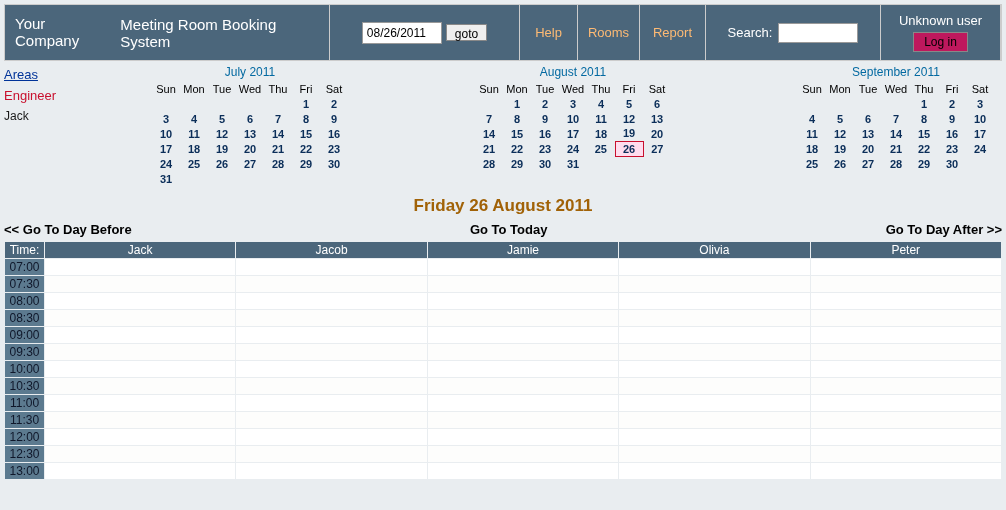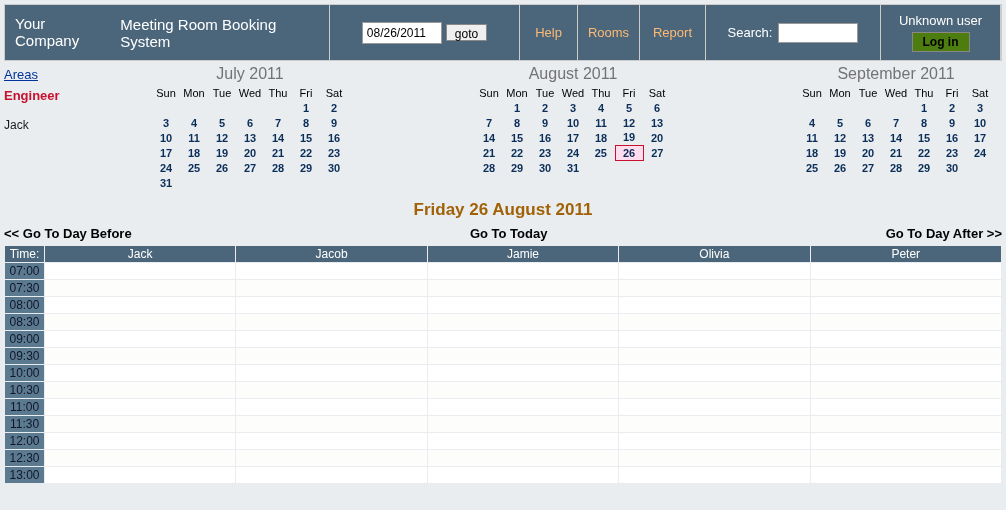--- a/index.html
+++ b/index.html
@@ -44,47 +44,47 @@
     cursor: pointer;
   }
   .nav-cell { width: 58px; }
   .nav-cell a, .brand a { color: #fdba74; text-decoration: none; font-size: 13px; }
   .search-cell { width: 175px; }
   .search-cell label { margin-right: 6px; font-size: 13px; }
   .search-cell input { width: 80px; height: 20px; background:#fff; border:1px solid #999; }
   .login-cell { flex: 1; border-right: none; flex-direction: column; }
   .login-cell .user { font-size: 13px; margin-bottom: 4px; }
   .login-cell button {
-    font-size: 12px; background:#4d7c0f; border:1px solid #888; padding:2px 10px; cursor:pointer;font-weight:bold;
+    font-size: 12px; background:#be185d; border:1px solid #888; padding:2px 10px; cursor:pointer;
   }
 
   .midrow {
     display: flex;
     margin: 4px 4px 0 4px;
   }
   .areas {
     width: 140px;
     padding: 2px 0 0 0;
   }
   .areas .hdr { color:#003399; text-decoration: underline; font-size: 13px; display:block; margin-bottom:6px; padding-left:0; }
-  .areas .area-sel { color: #c8102e; font-weight: bold; font-size: 13px; display:block; margin-bottom:15px; }
+  .areas .area-sel { color: #c8102e; font-weight: normal; font-size: 13px; display:block; margin-bottom:6px; }
   .areas .room { color: #1a1a1a; font-size: 12px; display:block; }
 
   .calwrap {
     flex: 1;
     display: flex;
     justify-content: space-between;
   }
   .minical {
     font-size: 11px;
     color: #1a1a4d;
     text-align: center;
     padding: 0 8px;
   }
-  .minical .title { font-size: 16px; color:#737373; margin-bottom: 2px; }
+  .minical .title { font-size: 12px; color:#0369a1; margin-bottom: 2px; }
   .minical table { border-collapse: collapse; }
   .minical th, .minical td {
     width: 28px; height: 15px;
     font-size: 11px; text-align: center;
   }
   .minical th { color:#000; font-weight: normal; }
   .minical td a { color:#0b2e59; text-decoration: none; font-weight: bold; }
   .minical td { color:#0b2e59; font-weight: bold; }
   .minical td.today {
     border: 1px solid #c8102e;

